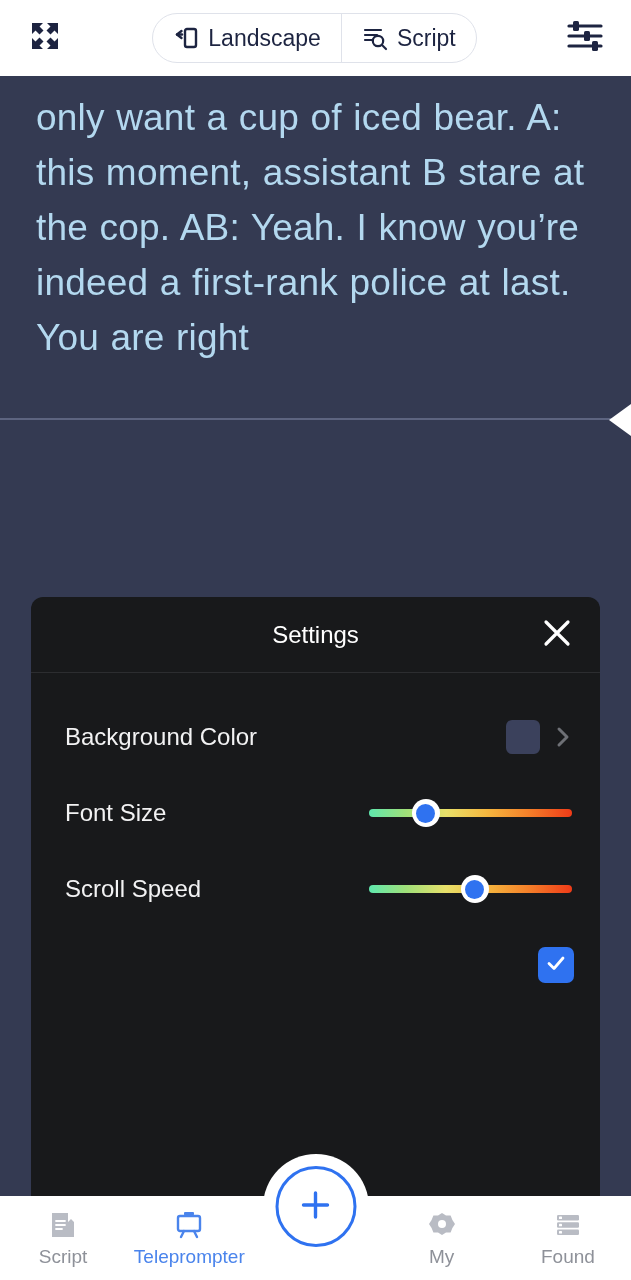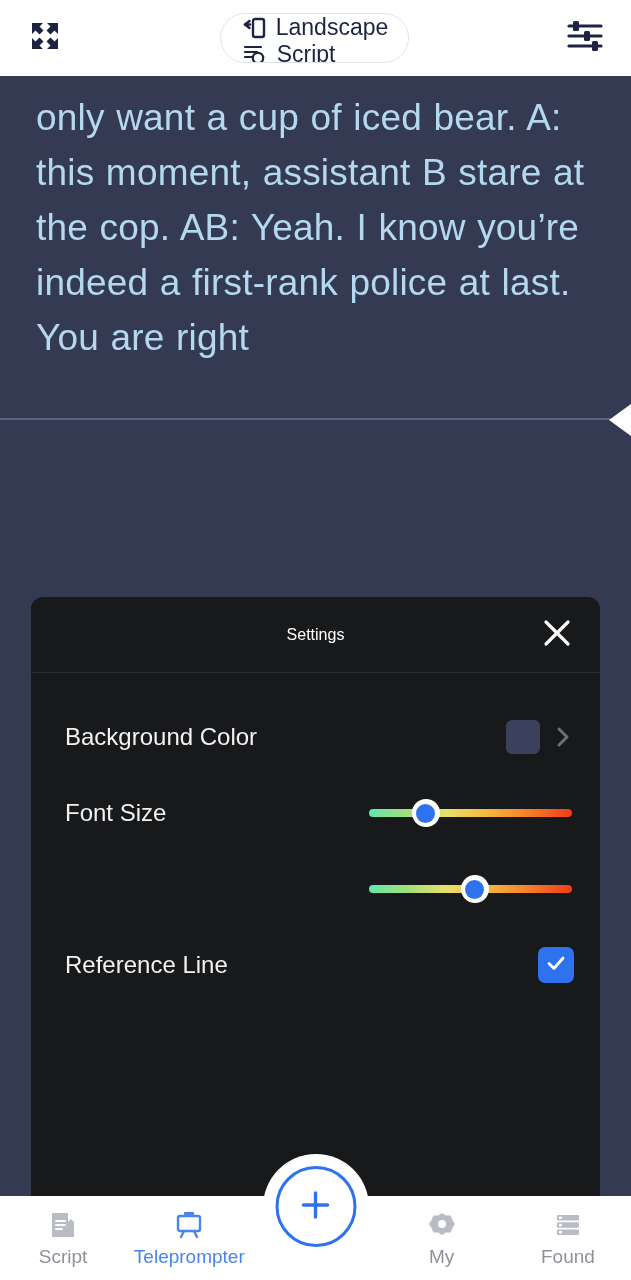--- a/index.html
+++ b/index.html
@@ -31,21 +31,20 @@
     flex: 0 0 auto;
   }
   .seg-wrap { flex: 1 1 auto; display: flex; justify-content: center; }
   .segmented {
     display: flex; align-items: stretch;
     height: 50px;
     border: 1.6px solid #dfe2ea;
     border-radius: 26px;
     overflow: hidden;
     background: #fff;
-    flex-direction: column;
   }
   .seg {
     display: flex; align-items: center; gap: 9px;
     padding: 0 20px;
     color: #1d2441;
     font-size: 23px;
     white-space: nowrap;
   }
   .seg + .seg { border-left: 1.6px solid #dfe2ea; }
   .seg-ico { display: flex; align-items: center; }
@@ -108,21 +107,21 @@
     border-radius: 12px 12px 0 0;
     z-index: 40;
     overflow: hidden;
   }
   .settings-head {
     position: relative;
     height: 76px;
     display: flex; align-items: center; justify-content: center;
     border-bottom: 1px solid #2c2d30;
   }
-  .settings-title { color: #ffffff; font-size: 16px; }
+  .settings-title { color: #ffffff; font-size: 24px; }
   .close-btn {
     position: absolute; right: 22px; top: 50%;
     transform: translateY(-50%);
     width: 42px; height: 42px;
     display: flex; align-items: center; justify-content: center;
   }
   .rows { padding: 26px 0 0 0; }
   .row {
     height: 76px;
     display: flex; align-items: center;
@@ -314,31 +313,31 @@
         <span class="slider-wrap">
           <span class="track">
             <span class="thumb" id="th-font" style="left: 28%;">
                 <i></i>
               </span>
           </span>
         </span>
       </div>
 
       <div class="row">
+        <span class="row-label">Scroll Speed</span>
         <span class="slider-wrap">
           <span class="track">
             <span class="thumb" id="th-speed" style="left: 52%;">
                 <i></i>
               </span>
           </span>
         </span>
       </div>
 
       <div class="row">
-        <span class="row-label">Reference Line</span>
         <span class="row-right">
           <span class="checkbox" style="background: rgb(47, 114, 240);">
             <span>
               <svg width="24" height="24" viewBox="0 0 24 24">
                 <path d="M5 12.5 L10 17.5 L19 7" fill="none" stroke="#ffffff" stroke-width="2.8" stroke-linecap="round" stroke-linejoin="round"></path>
               </svg>
             </span>
           </span>
         </span>
       </div>

